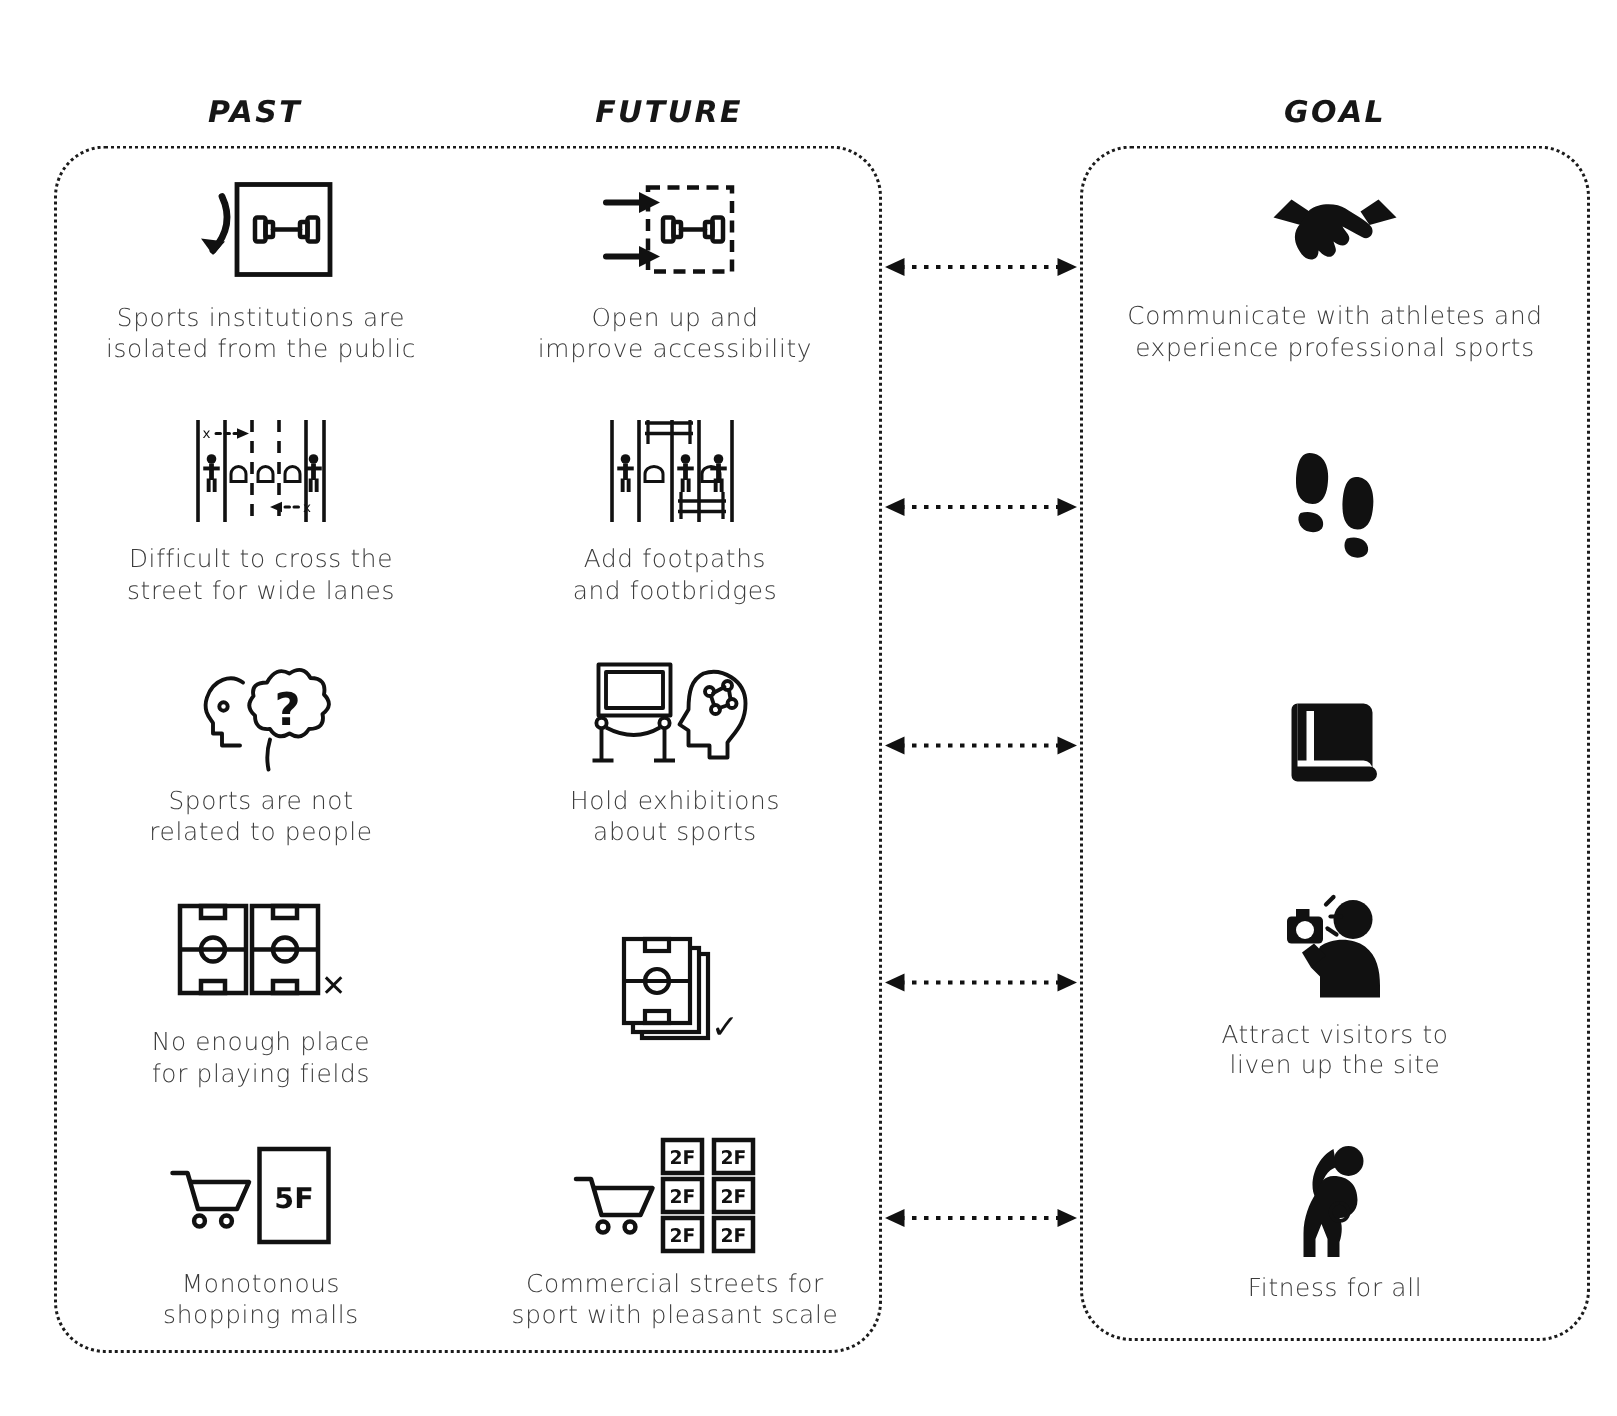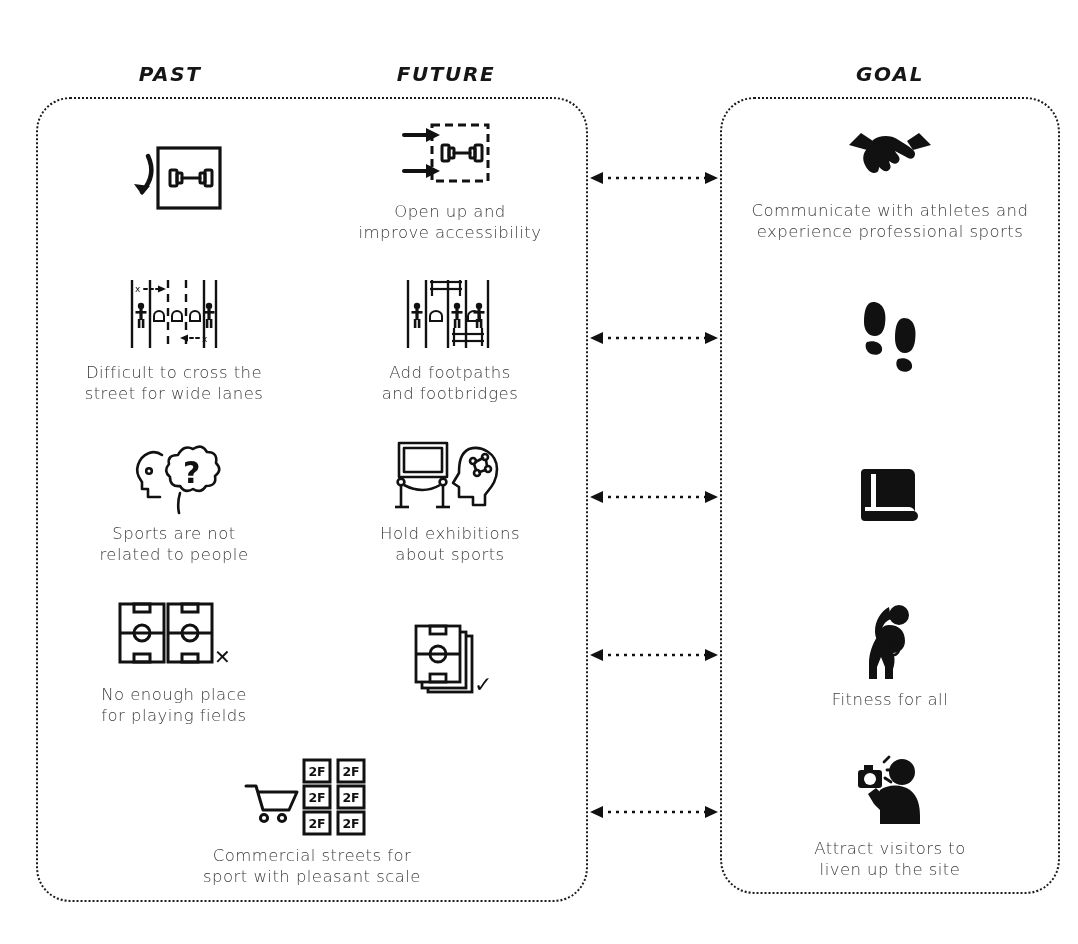--- a/index.html
+++ b/index.html
@@ -144,20 +144,22 @@
             <rect x="56" y="28" width="7" height="16" rx="1.5"></rect>
             <rect x="63" y="31" width="5" height="10" rx="1"></rect>
             <line x1="68" y1="36" x2="86" y2="36"></line>
             <rect x="86" y="31" width="5" height="10" rx="1"></rect>
             <rect x="91" y="28" width="7" height="16" rx="1.5"></rect>
           </g>
           <path d="M 34 14 Q 43 33 28 50" fill="none" stroke="#111" stroke-width="4.5" stroke-linecap="round"></path>
           <polygon points="28,53 36,44 20,42" fill="#111"></polygon>
         </svg>
       </div>
+      <div class="caption">Sports institutions are
+isolated from the public</div>
     </div>
     <div class="cell">
       <div class="icon-wrap">
         <svg width="120" height="72" viewBox="0 0 120 72">
           <rect x="42" y="8" width="56" height="56" fill="none" stroke="#111" stroke-width="3" stroke-dasharray="8 5"></rect>
           <g stroke="#111" stroke-width="3" fill="none" stroke-linecap="round">
             <rect x="52" y="28" width="7" height="16" rx="1.5"></rect>
             <rect x="59" y="31" width="5" height="10" rx="1"></rect>
             <line x1="64" y1="36" x2="80" y2="36"></line>
             <rect x="80" y="31" width="5" height="10" rx="1"></rect>
@@ -354,20 +356,35 @@
           </g>
           <text x="84" y="70" font-family="DejaVu Sans, sans-serif" font-size="22" fill="#111">✓</text>
         </svg>
       </div>
     </div>
   </div>
 
   <div class="row">
     <div class="cell">
       <div class="icon-wrap">
+        <svg width="130" height="78" viewBox="0 0 130 78">
+          <g fill="none" stroke="#111" stroke-width="3" stroke-linecap="round" stroke-linejoin="round">
+            <path d="M6 24 h10 l7 24 h26 l8 -18 h-38"></path>
+            <circle cx="24" cy="56" r="3.6"></circle>
+            <circle cx="42" cy="56" r="3.6"></circle>
+          </g>
+          <rect x="64" y="8" width="46" height="62" fill="none" stroke="#111" stroke-width="3"></rect>
+          <text x="87" y="47" text-anchor="middle" font-family="DejaVu Sans, sans-serif" font-size="19" font-weight="bold" fill="#111">5F</text>
+        </svg>
+      </div>
+      <div class="caption">Monotonous
+shopping malls</div>
+    </div>
+    <div class="cell">
+      <div class="icon-wrap">
         <svg width="140" height="82" viewBox="0 0 140 82">
           <g fill="none" stroke="#111" stroke-width="3" stroke-linecap="round" stroke-linejoin="round">
             <path d="M4 30 h10 l7 24 h26 l8 -18 h-38"></path>
             <circle cx="22" cy="62" r="3.6"></circle>
             <circle cx="40" cy="62" r="3.6"></circle>
           </g>
           <g fill="none" stroke="#111" stroke-width="3">
             <rect x="62" y="4" width="26" height="22"></rect>
             <rect x="96" y="4" width="26" height="22"></rect>
             <rect x="62" y="30" width="26" height="22"></rect>
@@ -428,36 +445,20 @@
     <div class="cell cell-goal">
       <div class="icon-wrap">
         <svg width="62" height="62" viewBox="0 0 62 62">
           <g fill="#111">
             <path d="M6 4 h44 a6 6 0 0 1 6 6 v38 a6 6 0 0 0 -6 -6 h-44 Z"></path>
             <path d="M6 46 h48 a4 4 0 0 1 0 10 h-48 a4 4 0 0 1 -4 -4 v-44 a4 4 0 0 1 4 -4 Z"></path>
           </g>
           <rect x="12" y="9" width="5" height="34" fill="#fff"></rect>
         </svg>
       </div>
-    </div>
-  </div>
-
-  <div class="row">
-    <div class="cell cell-goal">
-      <div class="icon-wrap">
-        <svg width="62" height="80" viewBox="0 0 62 80">
-          <g fill="#111">
-            <circle cx="40" cy="14" r="10"></circle>
-            <path d="M30 6 C22 10, 16 20, 16 30 C16 36, 18 40, 22 42 L22 34 C22 26, 26 20, 32 18 Z"></path>
-            <path d="M30 24 C40 24, 46 30, 46 40 C46 48, 40 52, 34 52 C36 56, 36 62, 34 68 L34 78 L26 78 L26 66 L22 56 L18 66 L18 78 L10 78 L10 62 C10 52, 14 42, 18 36 C21 28, 24 24, 30 24 Z"></path>
-            <path d="M34 42 a6 6 0 1 0 0.1 0" fill="none" stroke="#111" stroke-width="2.5"></path>
-          </g>
-        </svg>
-      </div>
-      <div class="caption">Fitness for all</div>
     </div>
   </div>
 
   <div class="row">
     <div class="cell cell-goal">
       <div class="icon-wrap">
         <svg width="80" height="72" viewBox="0 0 80 72">
           <g fill="#111">
             <circle cx="52" cy="18" r="13"></circle>
             <path d="M30 36 C38 30, 52 30, 60 36 C68 42, 70 52, 70 62 L70 70 L30 70 L30 56 L24 50 Z"></path>
@@ -468,20 +469,36 @@
             <g stroke="#111" stroke-width="2.8" stroke-linecap="round">
               <line x1="34" y1="8" x2="39" y2="3"></line>
               <line x1="37" y1="16" x2="44" y2="16"></line>
               <line x1="35" y1="24" x2="41" y2="28"></line>
             </g>
           </g>
         </svg>
       </div>
       <div class="caption">Attract visitors to
 liven up the site</div>
+    </div>
+  </div>
+
+  <div class="row">
+    <div class="cell cell-goal">
+      <div class="icon-wrap">
+        <svg width="62" height="80" viewBox="0 0 62 80">
+          <g fill="#111">
+            <circle cx="40" cy="14" r="10"></circle>
+            <path d="M30 6 C22 10, 16 20, 16 30 C16 36, 18 40, 22 42 L22 34 C22 26, 26 20, 32 18 Z"></path>
+            <path d="M30 24 C40 24, 46 30, 46 40 C46 48, 40 52, 34 52 C36 56, 36 62, 34 68 L34 78 L26 78 L26 66 L22 56 L18 66 L18 78 L10 78 L10 62 C10 52, 14 42, 18 36 C21 28, 24 24, 30 24 Z"></path>
+            <path d="M34 42 a6 6 0 1 0 0.1 0" fill="none" stroke="#111" stroke-width="2.5"></path>
+          </g>
+        </svg>
+      </div>
+      <div class="caption">Fitness for all</div>
     </div>
   </div>
 </div>
 
 <svg class="connectors" viewBox="0 0 1078 944">
   <g stroke="#111" stroke-width="2.6" stroke-dasharray="3 5" stroke-linecap="butt">
     <line x1="600" y1="178" x2="708" y2="178"></line>
     <line x1="600" y1="338" x2="708" y2="338"></line>
     <line x1="600" y1="497" x2="708" y2="497"></line>
     <line x1="600" y1="655" x2="708" y2="655"></line>

